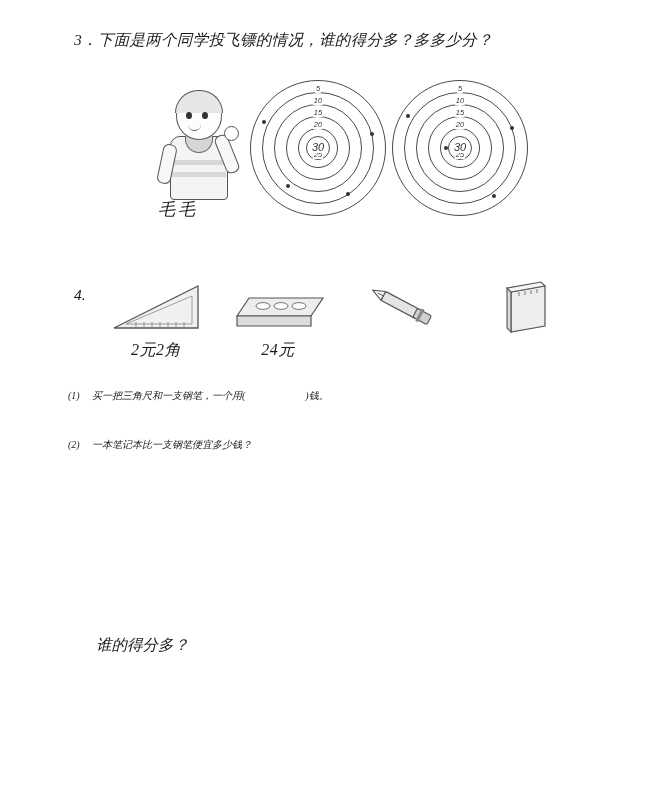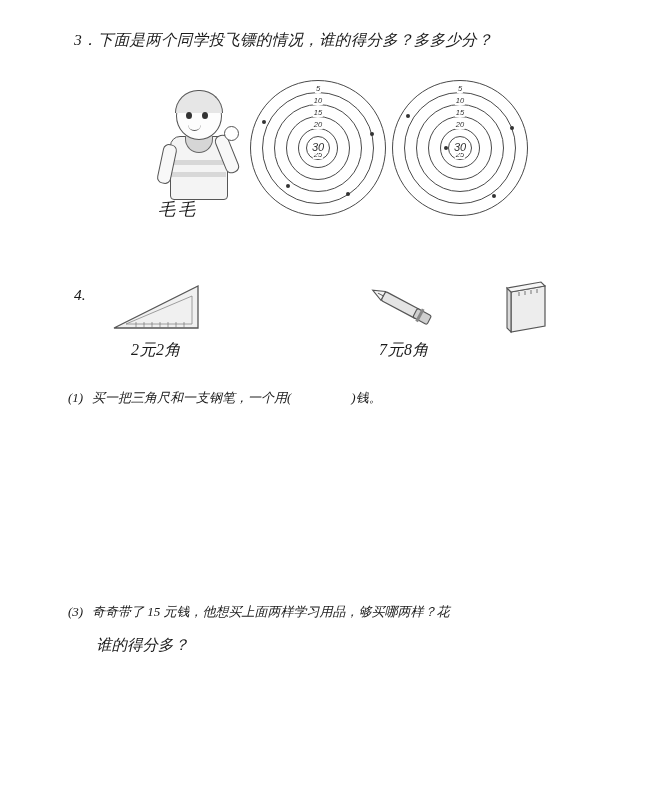--- a/index.html
+++ b/index.html
@@ -246,21 +246,21 @@
   .item.i1 { left: 0px; }
   .item.i2 { left: 122px; }
   .item.i3 { left: 248px; }
   .item.i4 { left: 372px; }
 
   
   .sub {
     position: absolute;
     left: 68px;
     width: 540px;
-    font-size: 13px;
+    font-size: 10px;
     line-height: 1.6;
   }
   .sub .marker { display: inline-block; width: 24px; }
   .sub .blank {
     display: inline-block;
     width: 60px;
   }
   .s1 { top: 388px; }
   .s2 { top: 437px; }
   .s3 { top: 602px; }
@@ -352,34 +352,45 @@
           <line x1="46" y1="50" x2="46" y2="44" stroke="#777" stroke-width="0.7"></line>
           <line x1="54" y1="50" x2="54" y2="44" stroke="#777" stroke-width="0.7"></line>
           <line x1="62" y1="50" x2="62" y2="44" stroke="#777" stroke-width="0.7"></line>
           <line x1="70" y1="50" x2="70" y2="44" stroke="#777" stroke-width="0.7"></line>
           <line x1="78" y1="50" x2="78" y2="44" stroke="#777" stroke-width="0.7"></line>
         </svg>
       </div>
       <div class="price">2元2角</div>
     </div>
 
+    <div class="item i2">
+      <div class="art">
+        <svg width="110" height="60" viewBox="0 0 110 60">
+          <polygon points="14,38 26,20 100,20 88,38" fill="#ededed" stroke="#555" stroke-width="1.2"></polygon>
+          <polygon points="14,38 88,38 88,48 14,48" fill="#dcdcdc" stroke="#555" stroke-width="1.2"></polygon>
+          <ellipse cx="40" cy="28" rx="7" ry="3.4" fill="#fff" stroke="#666" stroke-width="0.9"></ellipse>
+          <ellipse cx="58" cy="28" rx="7" ry="3.4" fill="#fff" stroke="#666" stroke-width="0.9"></ellipse>
+          <ellipse cx="76" cy="28" rx="7" ry="3.4" fill="#fff" stroke="#666" stroke-width="0.9"></ellipse>
+        </svg>
+      </div>
+      <div class="price">24元</div>
+    </div>
 
     <div class="item i3">
       <div class="art">
         <svg width="100" height="60" viewBox="0 0 100 60">
           <g transform="rotate(28 50 30)">
             <rect x="26" y="24" width="40" height="10" rx="2" fill="#e4e4e4" stroke="#555" stroke-width="1.2"></rect>
             <rect x="62" y="24" width="16" height="10" rx="2" fill="#cfcfcf" stroke="#555" stroke-width="1.1"></rect>
             <polygon points="26,24 14,29 26,34" fill="#f4f4f4" stroke="#555" stroke-width="1.1"></polygon>
             <line x1="20" y1="29" x2="26" y2="29" stroke="#555" stroke-width="0.9"></line>
             <rect x="66" y="22" width="3" height="14" fill="#888"></rect>
           </g>
         </svg>
       </div>
-      <div class="price">7元8角</div>
     </div>
 
     <div class="item i4">
       <div class="art">
         <svg width="90" height="60" viewBox="0 0 90 60">
           <polygon points="28,14 62,8 62,48 28,54" fill="#ededed" stroke="#555" stroke-width="1.2"></polygon>
           <polygon points="28,14 28,54 24,50 24,10" fill="#dadada" stroke="#555" stroke-width="1.1"></polygon>
           <polygon points="24,10 58,4 62,8 28,14" fill="#f6f6f6" stroke="#555" stroke-width="1.1"></polygon>
           <line x1="36" y1="14" x2="36" y2="18" stroke="#666" stroke-width="0.9"></line>
           <line x1="42" y1="13" x2="42" y2="17" stroke="#666" stroke-width="0.9"></line>
@@ -387,19 +398,19 @@
           <line x1="54" y1="11" x2="54" y2="15" stroke="#666" stroke-width="0.9"></line>
         </svg>
       </div>
     </div>
   </div>
 
   <div class="sub s1">
     <span class="marker">(1)</span><span>买一把三角尺和一支钢笔，一个用(</span><span class="blank"></span><span>)钱。</span>
   </div>
 
-
-  <div class="sub s3">
-    <span class="marker">(3)</span><span>奇奇带了 15 元钱，他想买上面两样学习用品，够买哪两样？花</span>
+  <div class="sub s2">
+    <span class="marker">(2)</span><span>一本笔记本比一支钢笔便宜多少钱？</span>
   </div>
+
   <div class="s3-cont">谁的得分多？</div>
 
 </div>
 
 </body></html>

